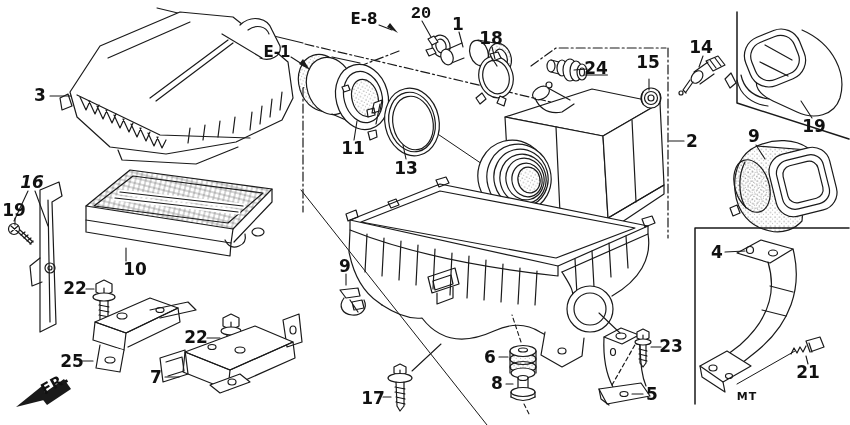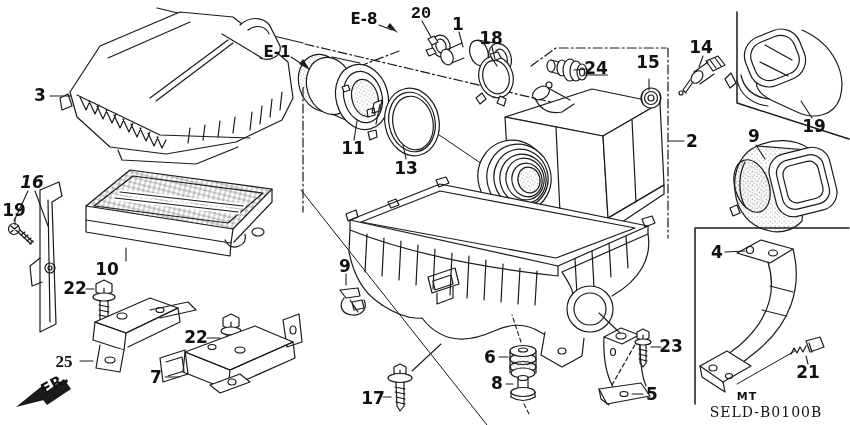--- a/index.html
+++ b/index.html
@@ -360,31 +360,30 @@
       <span class="callout num" style="left: 596px; top: 68px; text-decoration: underline;">24</span>
       <span class="callout num" style="left: 648px; top: 62px;">15</span>
       <span class="callout num" style="left: 701px; top: 47px;">14</span>
       <span class="callout num" style="left: 814px; top: 126px;">19</span>
       <span class="callout num" style="left: 754px; top: 136px;">9</span>
       <span class="callout num" style="left: 692px; top: 141px;">2</span>
       <span class="callout num" style="left: 353px; top: 148px;">11</span>
       <span class="callout num" style="left: 406px; top: 168px;">13</span>
       <span class="callout num" style="left: 32px; top: 182px; font-style: italic;">16</span>
       <span class="callout num" style="left: 14px; top: 210px;">19</span>
-      <span class="callout num" style="left: 107px; top: 269px;">10</span>
+      <span class="callout num" style="left: 135px; top: 269px;">10</span>
       <span class="callout num" style="left: 75px; top: 288px;">22</span>
       <span class="callout num" style="left: 196px; top: 337px;">22</span>
-      <span class="callout num" style="left: 64px; top: 361px; font-family: Liberation Serif, serif;">25</span>
+      <span class="callout num" style="left: 72px; top: 361px;">25</span>
       <span class="callout num" style="left: 156px; top: 377px;">7</span>
       <span class="callout num" style="left: 345px; top: 266px;">9</span>
       <span class="callout num" style="left: 373px; top: 398px;">17</span>
       <span class="callout num" style="left: 490px; top: 357px;">6</span>
       <span class="callout num" style="left: 497px; top: 383px;">8</span>
       <span class="callout num" style="left: 671px; top: 346px;">23</span>
       <span class="callout num" style="left: 652px; top: 394px;">5</span>
       <span class="callout num" style="left: 717px; top: 252px;">4</span>
       <span class="callout num" style="left: 808px; top: 372px;">21</span>
       <span class="callout tag" style="left: 629px; top: 413px; margin-top: 44px;">AT</span>
       <span class="callout tag" style="left: 747px; top: 396px;">MT</span>
       <span class="callout fr" style="left: 55px; top: 384px;">FR.</span>
-      <span class="callout code" style="left: 766px; top: 412px;">SELD-B0100B</span>
     </div>
 </div>
 
 </body></html>

